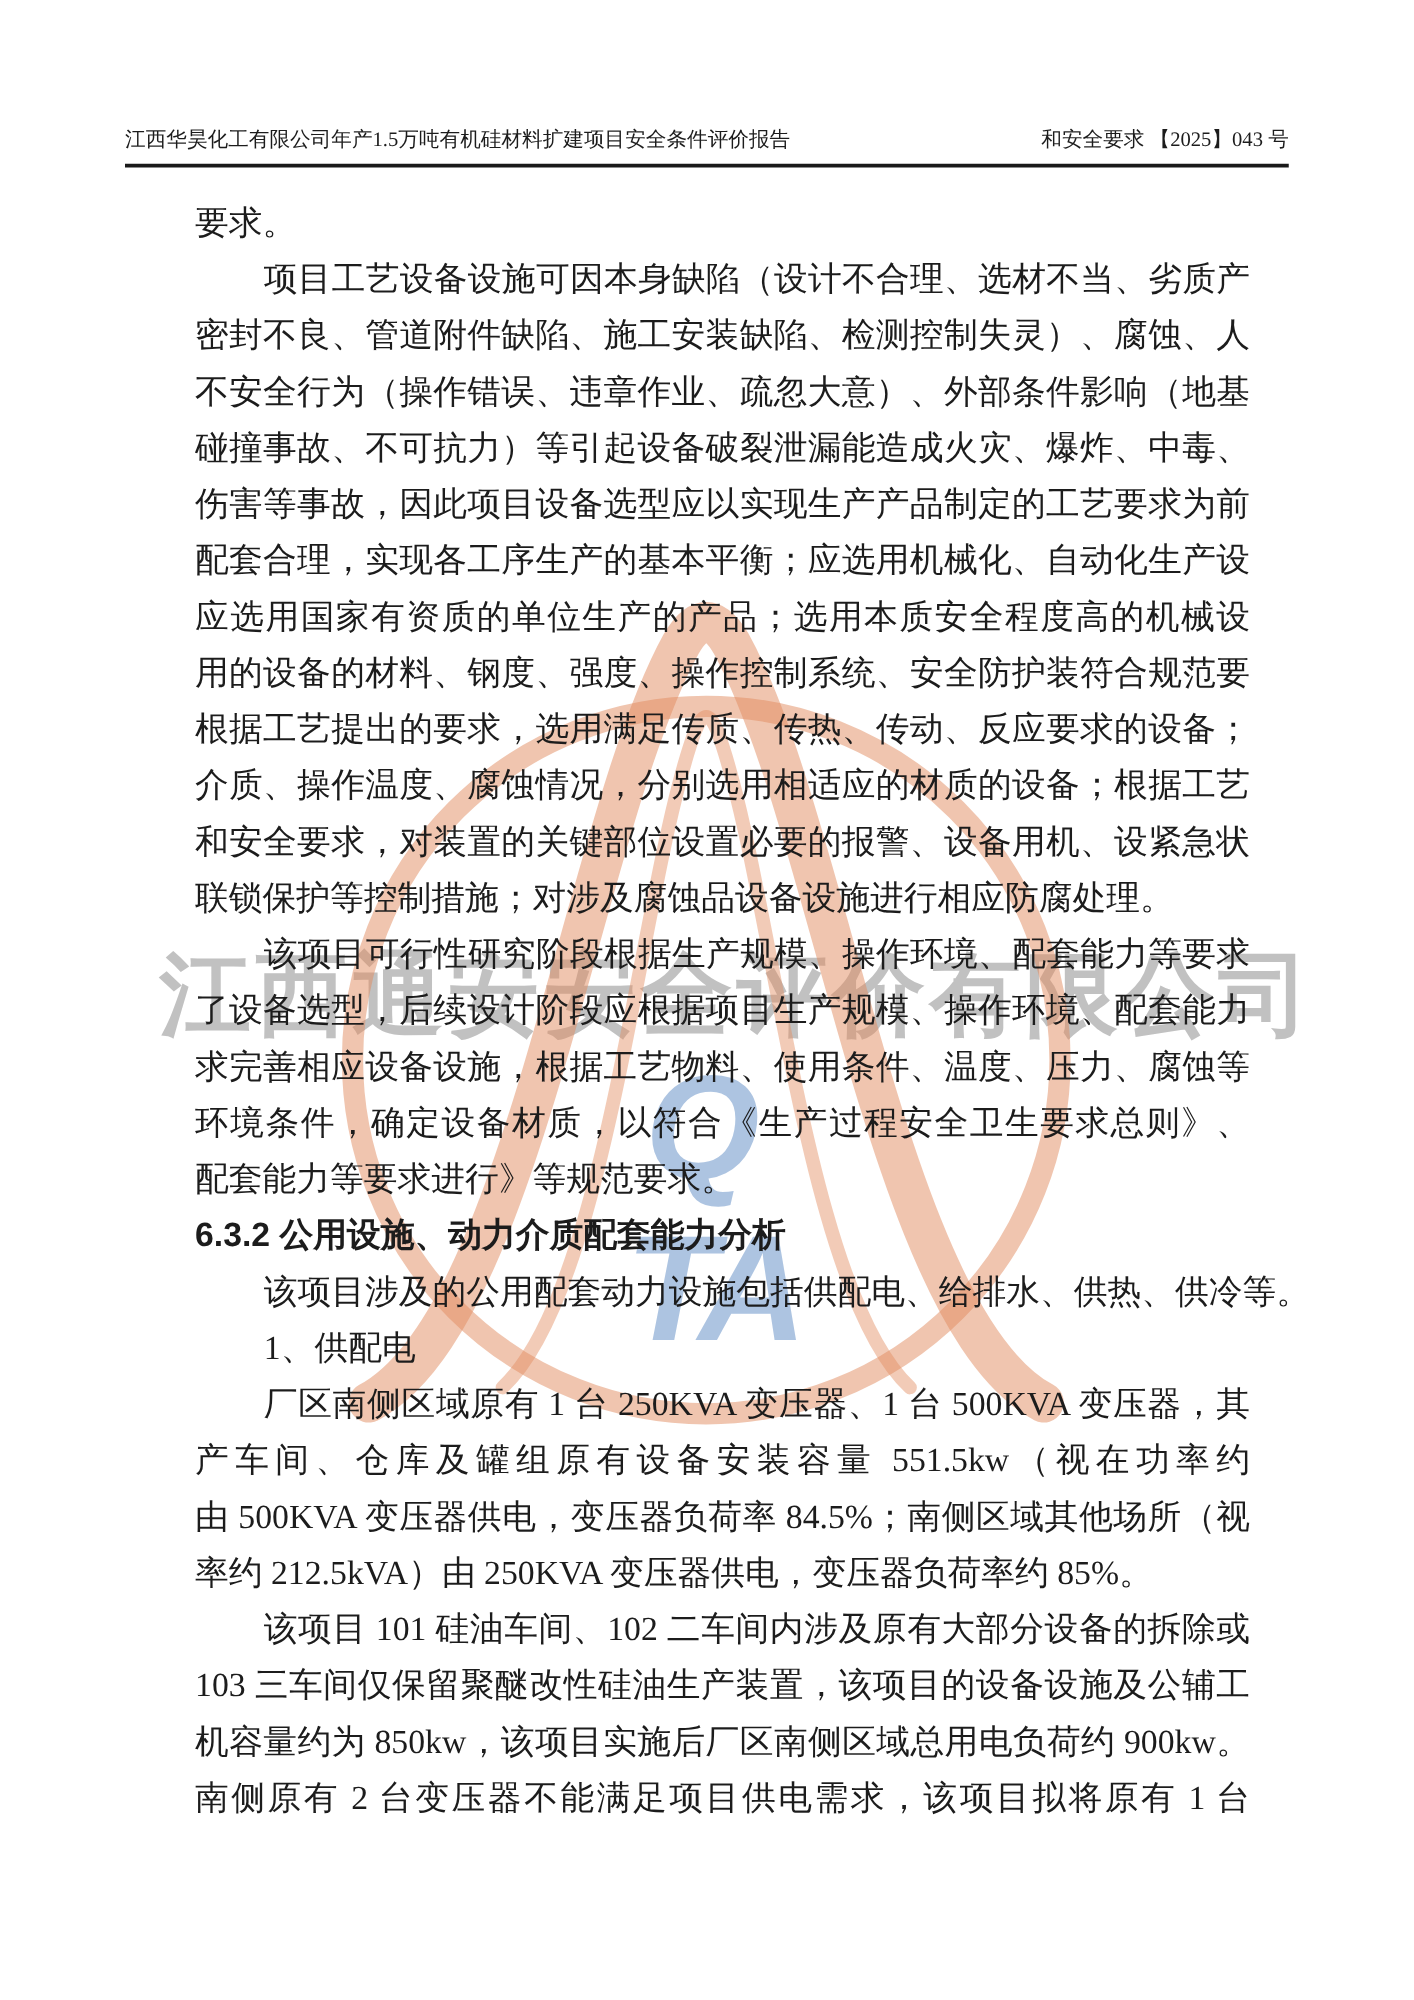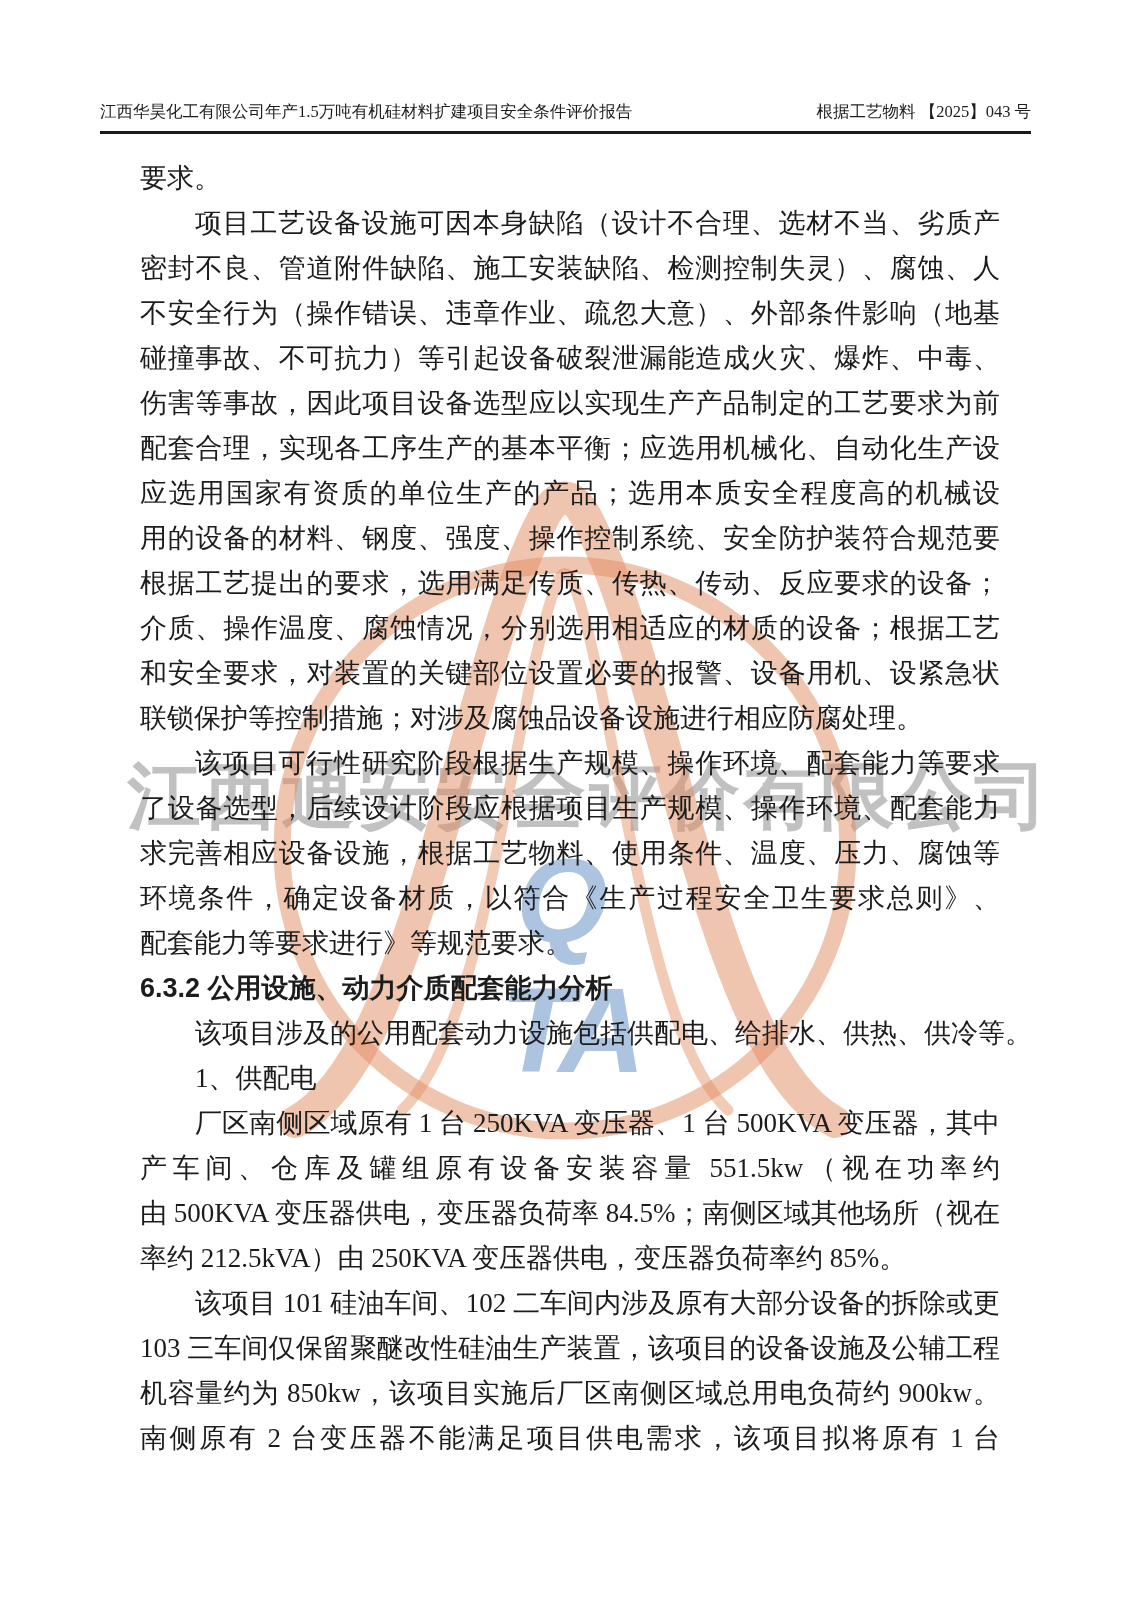--- a/index.html
+++ b/index.html
@@ -59,20 +59,21 @@
     z-index: 2;
     margin: 22px 131px 0 140px;
     width: 860px;
   }
   .line {
     height: 45px;
     line-height: 45px;
     font-size: 27px;
     text-align: justify;
     white-space: nowrap;
+    margin-left: 16px;
   }
   .line.fill { text-align-last: justify; white-space: normal; overflow: hidden; height: 45px; }
   .line.indent { text-indent: 55px; }
   .line.heading {
     font-weight: bold;
     font-family: "Liberation Sans", sans-serif;
     font-size: 27px;
   }
 </style>
 </head>
@@ -92,21 +93,21 @@
       <path d="M 402 1110 C 488 1030, 512 705, 556 585 Q 565 562, 574 585 C 618 705, 642 1030, 728 1110" fill="none" stroke="rgba(226,140,96,0.45)" stroke-width="11" stroke-linecap="round"></path>
 
       <text x="562" y="942" text-anchor="middle" font-family="Liberation Sans, sans-serif" font-style="italic" font-weight="bold" font-size="118" fill="rgba(106,148,200,0.55)">Q</text>
       <text x="570" y="1072" text-anchor="middle" font-family="Liberation Sans, sans-serif" font-style="italic" font-weight="bold" font-size="120" letter-spacing="-6" fill="rgba(106,148,200,0.55)">TA</text>
     </svg>
   </div>
 
   <div class="header">
     <span>江西华昊化工有限公司年产1.5万吨有机硅材料扩建项目安全条件评价报告</span>
     <span class="doc-no">
-      <span>根据工艺物料</span>
+      <span>和安全要求</span>
       <b>【2025】043 号</b>
     </span>
   </div>
   <div class="header-rule"></div>
 
   <div class="body-text" id="body-lines">
       <div class="line">要求。</div>
       <div class="line indent fill">项目工艺设备设施可因本身缺陷（设计不合理、选材不当、劣质产品、</div>
       <div class="line fill">密封不良、管道附件缺陷、施工安装缺陷、检测控制失灵）、腐蚀、人为的</div>
       <div class="line fill">不安全行为（操作错误、违章作业、疏忽大意）、外部条件影响（地基缺陷、</div>

